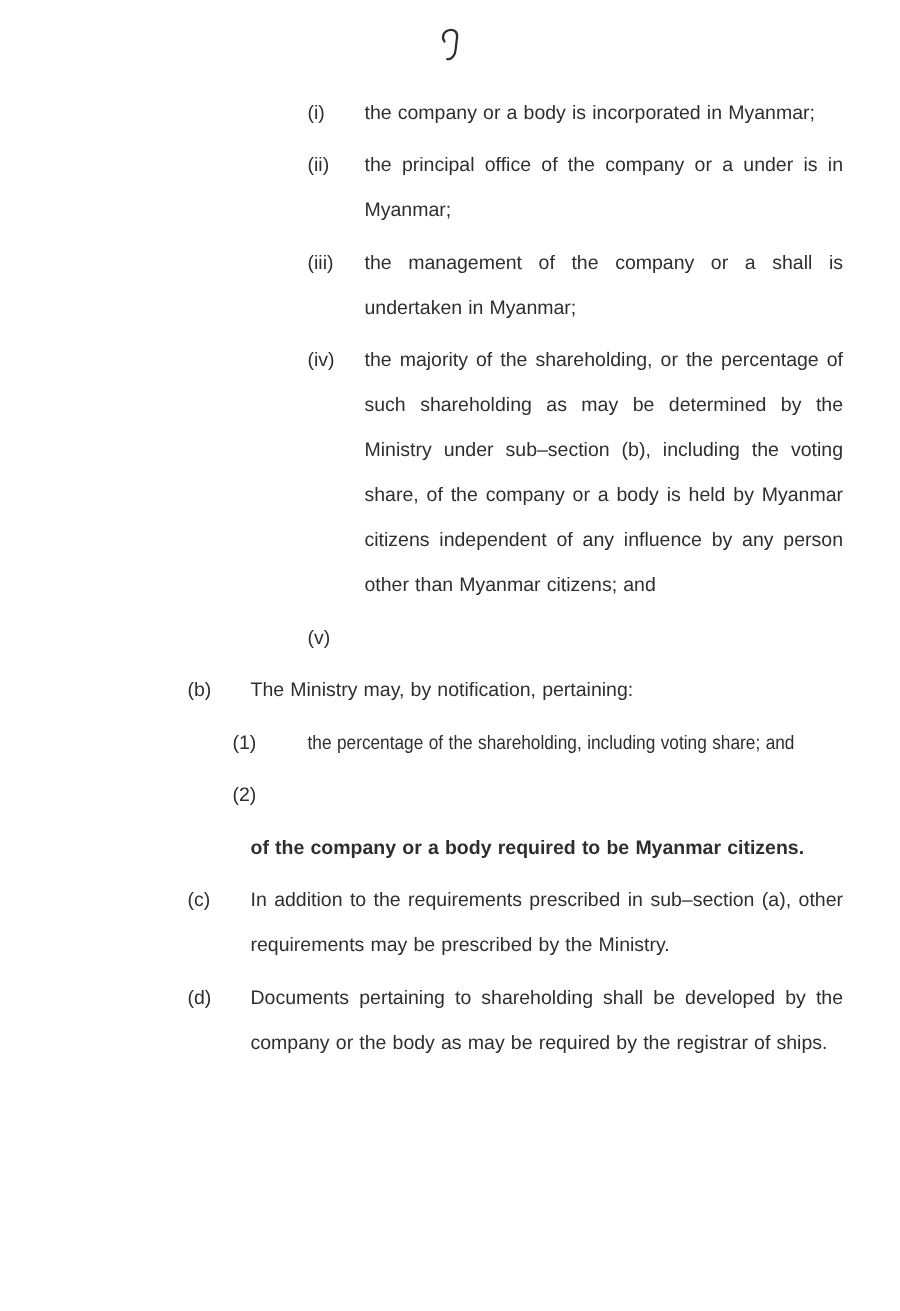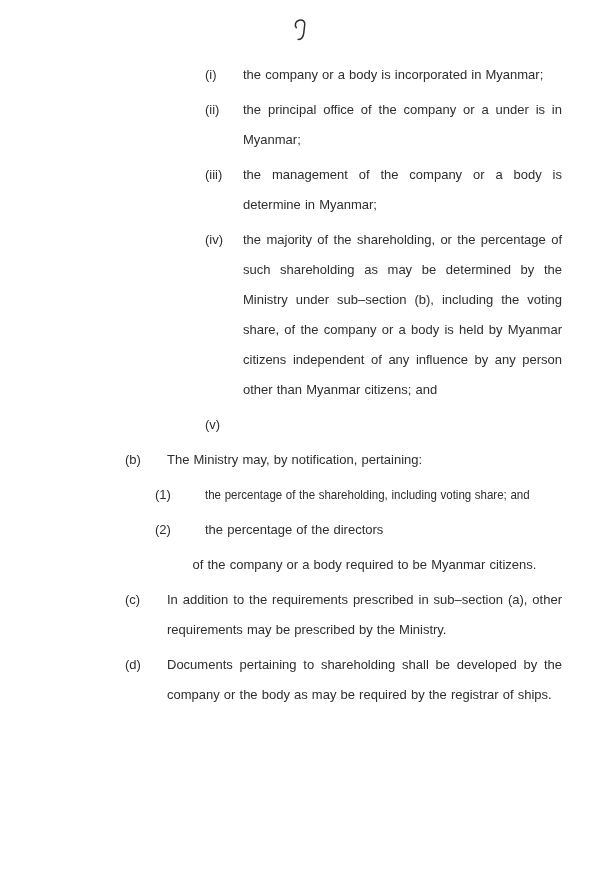--- a/index.html
+++ b/index.html
@@ -47,21 +47,22 @@
   .roman  { margin-left: 205px; margin-right: 38px; }
   .roman .label  { width: 38px; }
   .letter { margin-left: 125px; margin-right: 38px; }
   .letter .label { width: 42px; }
   .number { margin-left: 155px; margin-right: 38px; }
   .number .label { width: 50px; }
   .cont {
     margin-left: 167px;
     margin-right: 38px;
     margin-bottom: 5px;
-    text-align: center;
+    text-align: left;
+    font-weight: bold;
   }
   .fitline {
     display: inline-block;
     white-space: nowrap;
     transform: scaleX(0.885);
     transform-origin: 0 50%;
   }
 </style>
 </head>
 <body>
@@ -85,21 +86,21 @@
       <span class="text">the company or a body is incorporated in Myanmar;</span>
     </div>
 
     <div class="item roman">
       <span class="label">(ii)</span>
       <span class="text">the principal office of the company or a under is in Myanmar;</span>
     </div>
 
     <div class="item roman">
       <span class="label">(iii)</span>
-      <span class="text">the management of the company or a body is determine in Myanmar;</span>
+      <span class="text">the management of the company or a shall is undertaken in Myanmar;</span>
     </div>
 
     <div class="item roman">
       <span class="label">(iv)</span>
       <span class="text">the majority of the shareholding, or the percentage of such shareholding as may be determined by the Ministry under sub–section (b), including the voting share, of the company or a body is held by Myanmar citizens independent of any influence by any person other than Myanmar citizens; and</span>
     </div>
 
     <div class="item roman">
       <span class="label">(v)</span>
     </div>
@@ -109,21 +110,20 @@
       <span class="text">The Ministry may, by notification, pertaining:</span>
     </div>
 
     <div class="item number">
       <span class="label">(1)</span>
       <span class="text"><span class="fitline">the percentage of the shareholding, including voting share; and</span></span>
     </div>
 
     <div class="item number">
       <span class="label">(2)</span>
-      <span class="text">the percentage of the directors</span>
     </div>
 
     <div class="cont">of the company or a body required to be Myanmar citizens.</div>
 
     <div class="item letter">
       <span class="label">(c)</span>
       <span class="text">In addition to the requirements prescribed in sub–section (a), other requirements may be prescribed by the Ministry.</span>
     </div>
 
     <div class="item letter">

